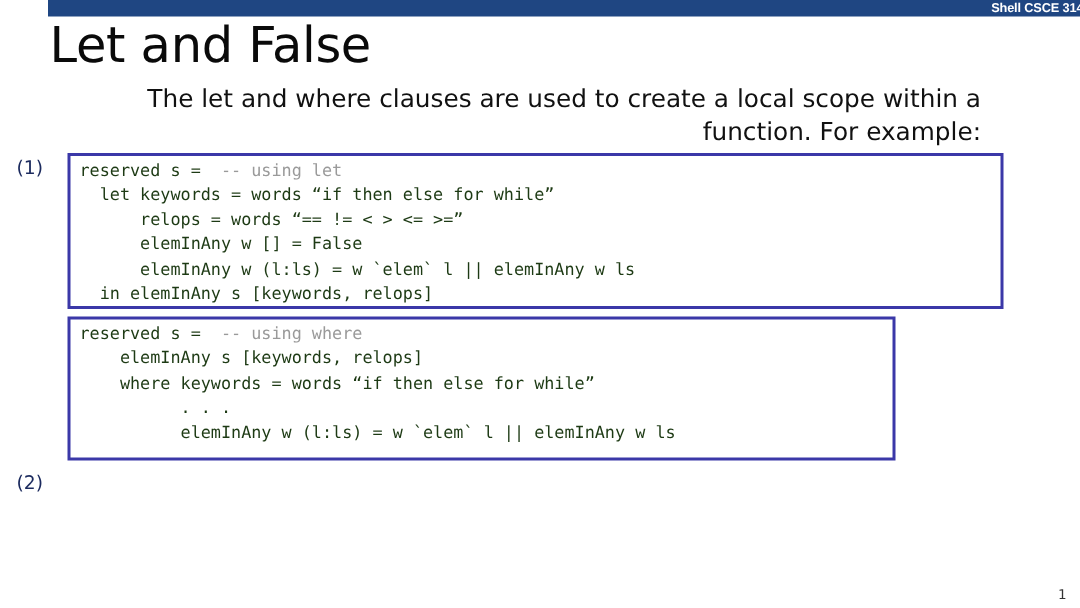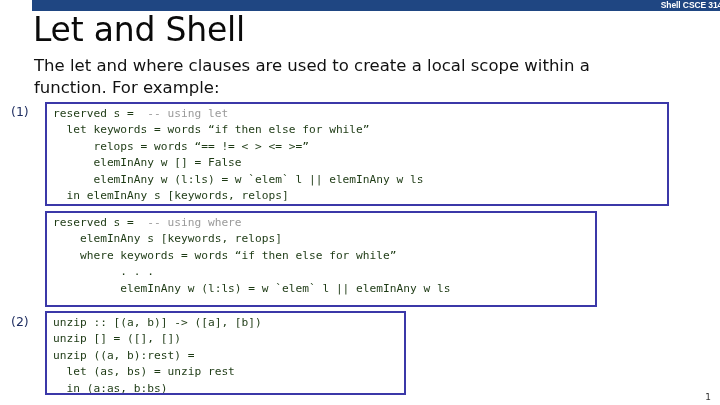--- a/index.html
+++ b/index.html
@@ -62,20 +62,21 @@
   #subtitle {
     position: absolute;
     left: 34px;
     top: 55px;
     width: 620px;
     font-size: 16.5px;
     line-height: 22px;
     color: #111111;
     font-family: "DejaVu Sans", sans-serif;
     font-weight: 400;
+    text-align: right;
   }
 
   
   .marker {
     position: absolute;
     font-size: 12.5px;
     line-height: 14px;
     color: #1b2a5e;
     font-family: "DejaVu Sans", sans-serif;
   }
@@ -128,42 +129,37 @@
 </style>
 </head>
 <body>
 
 <div id="slide">
 
   <div id="banner">
     <div id="banner-label">Shell CSCE 314 TAMU</div>
   </div>
 
-  <div id="title">Let and Shell</div>
+  <div id="title">Let and False</div>
 
   <div id="subtitle">The let and where clauses are used to create a local scope within a function.  For example:</div>
 
   <div class="marker" id="marker-1">(1)</div>
 
   <div class="codebox" id="code-1"><span>reserved s =  </span><span class="cmt">-- using let</span><span>
   let keywords = words “if then else for while”
       relops = words “== != &lt; &gt; &lt;= &gt;=”
       elemInAny w [] = False
       elemInAny w (l:ls) = w `elem` l || elemInAny w ls
   in elemInAny s [keywords, relops]</span></div>
 
   <div class="codebox" id="code-2"><span>reserved s =  </span><span class="cmt">-- using where</span><span>
     elemInAny s [keywords, relops]
     where keywords = words “if then else for while”
           . . .
           elemInAny w (l:ls) = w `elem` l || elemInAny w ls</span></div>
 
   <div class="marker" id="marker-2">(2)</div>
 
-  <div class="codebox" id="code-3">unzip :: [(a, b)] -&gt; ([a], [b])
-unzip [] = ([], [])
-unzip ((a, b):rest) =
-  let (as, bs) = unzip rest
-  in (a:as, b:bs)</div>
 
   <div id="page-number">1</div>
 
 </div>
 
 </body></html>

